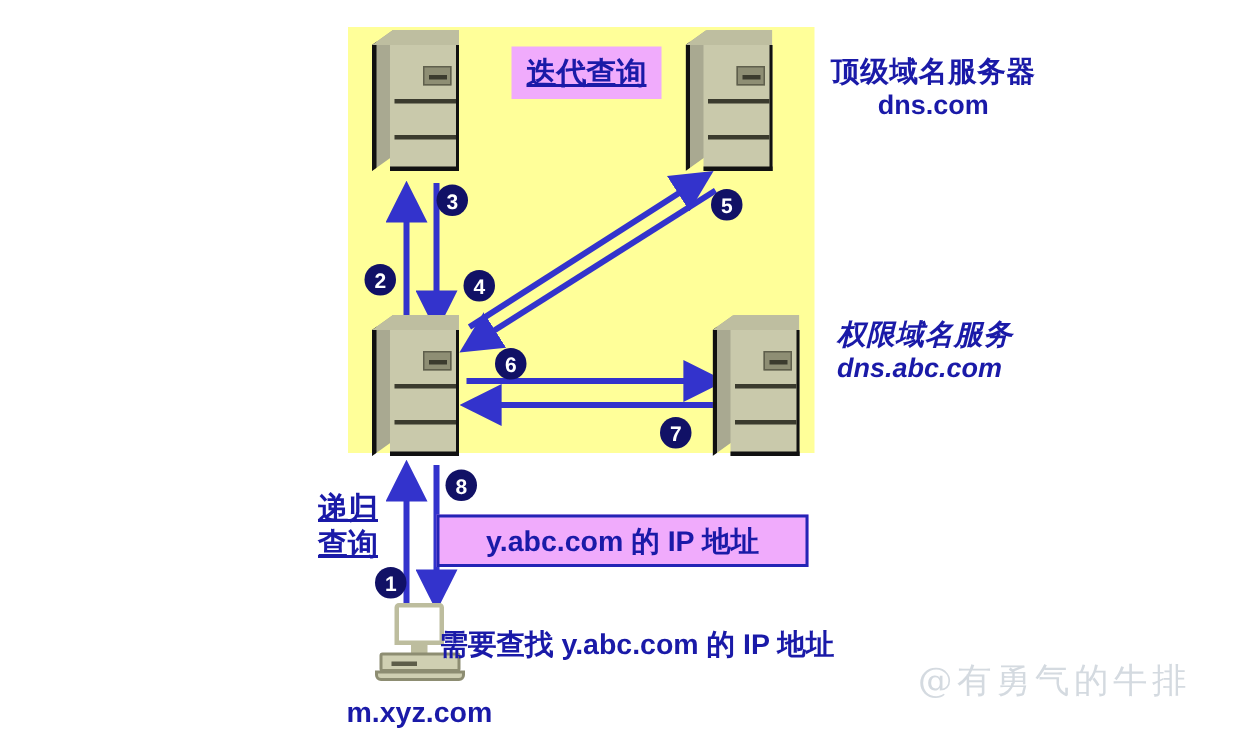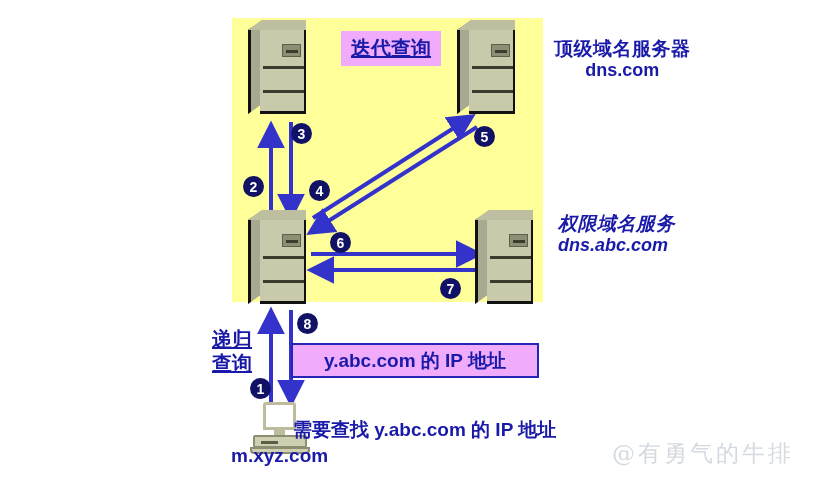--- a/index.html
+++ b/index.html
@@ -329,21 +329,21 @@
     <span class="cn">顶级域名服务器</span>
     <span class="dom">dns.com</span>
   </div>
 
 
   <div class="label navy" style="left:558px; top:213px;font-style:italic;">
     <span class="cn">权限域名服务</span>
     <span class="dom" style="text-align:left;">dns.abc.com</span>
   </div>
 
-  <div class="pc-name" style="left:231px; top:445px;">m.xyz.com</div>
+  <div class="pc-name" style="left:231px; top:465px;">m.xyz.com</div>
 
   <div class="info-box" style="left:291px; top:343px; width:248px; height:35px;">y.abc.com 的 IP 地址</div>
 
   <div class="caption" style="left:293px; top:417px;">需要查找 y.abc.com 的 IP 地址</div>
 
   <div class="badge" style="left:291px; top:123px;">3</div>
   <div class="badge" style="left:243px; top:176px;">2</div>
   <div class="badge" style="left:309px; top:180px;">4</div>
   <div class="badge" style="left:474px; top:126px;">5</div>
   <div class="badge" style="left:330px; top:232px;">6</div>

